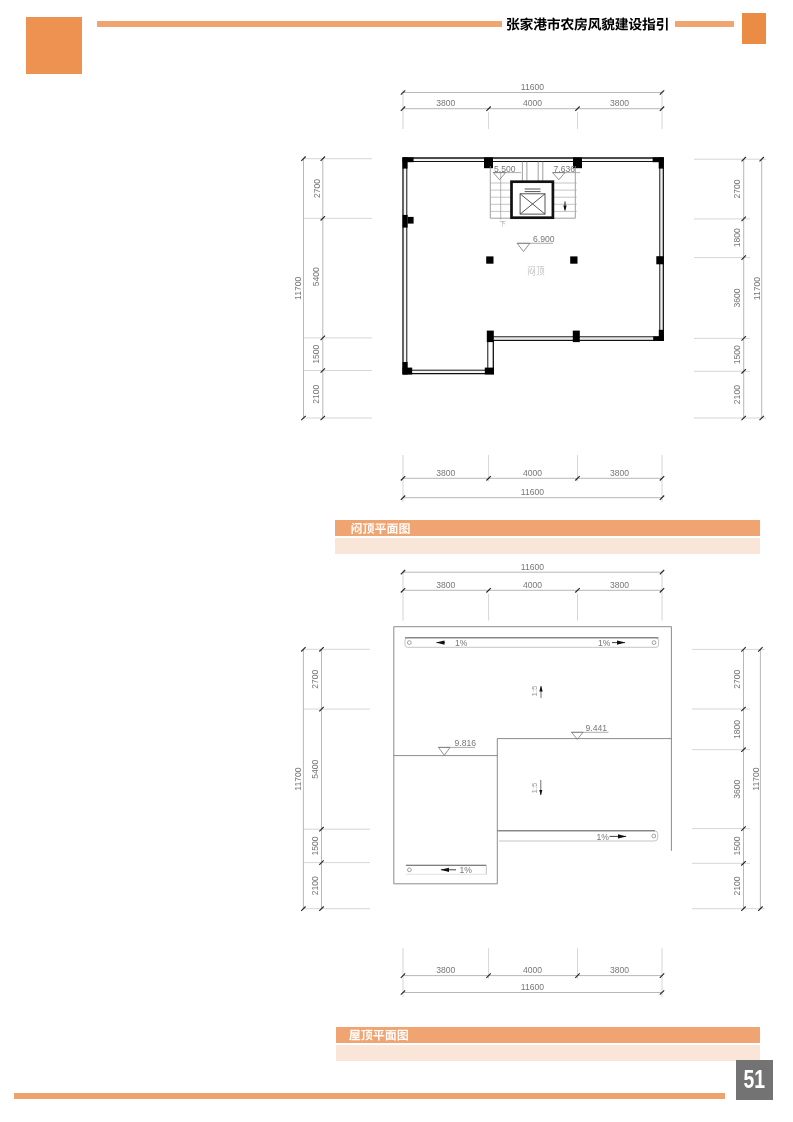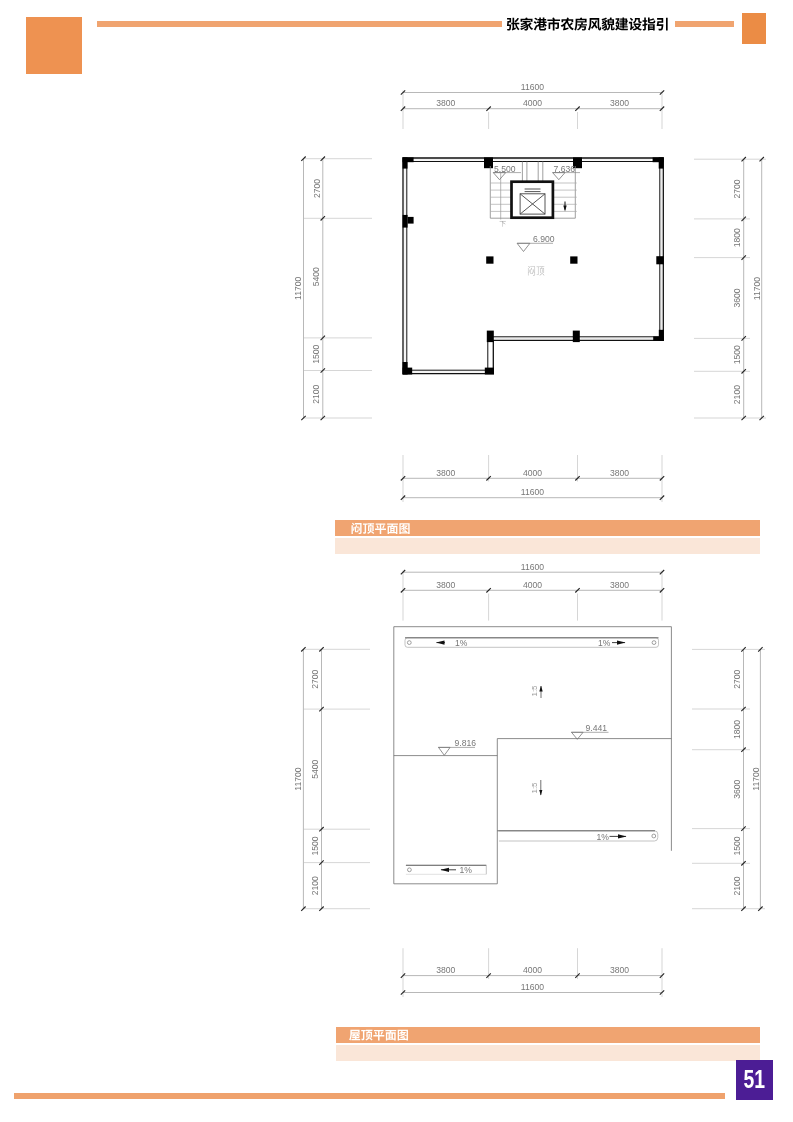--- a/index.html
+++ b/index.html
@@ -479,13 +479,13 @@
       <path transform="translate(372.8 1039.4) scale(0.12000 0.12000)" d="M15.9 -60.4C19.2 -53.7 22.3 -44.9 23.3 -39.5L35.0 -43.2C33.8 -48.8 30.3 -57.2 26.9 -63.7ZM72.9 -64.0C71.0 -57.4 67.4 -48.6 64.2 -42.8L74.7 -39.7C78.1 -44.9 82.2 -53.0 85.8 -60.7ZM4.6 -36.4V-24.3H43.7V8.9H56.2V-24.3H95.7V-36.4H56.2V-66.9H89.9V-78.8H9.9V-66.9H43.7V-36.4Z"></path>
       <path transform="translate(384.8 1039.4) scale(0.12000 0.12000)" d="M41.6 -31.5H57.0V-24.0H41.6ZM41.6 -40.9V-47.9H57.0V-40.9ZM41.6 -14.6H57.0V-7.2H41.6ZM5.0 -79.2V-67.9H41.6C41.2 -64.9 40.6 -61.8 40.1 -58.9H9.1V9.0H20.7V3.9H78.6V9.0H90.8V-58.9H52.6L55.4 -67.9H95.4V-79.2ZM20.7 -7.2V-47.9H30.9V-7.2ZM78.6 -7.2H67.8V-47.9H78.6Z"></path>
       <path transform="translate(396.8 1039.4) scale(0.12000 0.12000)" d="M7.2 -81.1V9.0H18.7V5.4H80.9V9.0H93.0V-81.1ZM26.6 -13.9C40.0 -12.4 56.5 -8.6 66.5 -5.1H18.7V-34.9C20.4 -32.5 22.2 -29.1 23.0 -26.8C28.5 -28.1 34.0 -29.8 39.5 -31.9L35.8 -26.7C44.2 -25.0 54.8 -21.4 60.7 -18.6L65.6 -26.0C59.9 -28.5 50.5 -31.4 42.5 -33.1C45.2 -34.3 48.0 -35.5 50.6 -36.9C58.3 -33.0 66.9 -30.0 75.6 -28.1C76.7 -30.3 78.9 -33.4 80.9 -35.6V-5.1H67.8L72.9 -13.2C62.6 -16.6 45.7 -20.3 32.0 -21.7ZM40.4 -70.4C35.6 -63.1 27.2 -55.9 19.1 -51.4C21.4 -49.7 25.2 -46.2 27.0 -44.2C29.0 -45.5 31.0 -47.0 33.1 -48.7C35.3 -46.7 37.7 -44.8 40.2 -43.0C33.4 -40.3 25.9 -38.1 18.7 -36.7V-70.4ZM41.5 -70.4H80.9V-37.2C74.0 -38.5 67.0 -40.4 60.7 -42.8C67.5 -47.5 73.3 -53.0 77.4 -59.2L70.7 -63.2L69.0 -62.7H47.0C48.2 -64.2 49.4 -65.8 50.4 -67.3ZM50.2 -47.6C46.6 -49.5 43.4 -51.6 40.7 -53.9H60.0C57.2 -51.6 53.8 -49.5 50.2 -47.6Z"></path>
     </g>
   </svg>
 
 <div class="abs" style="left:335.5px;top:1044.8px;width:424px;height:16px;background:#FAE6D8;"></div>
 
 <div class="abs" style="left:14px;top:1093.4px;width:711px;height:5.2px;background:#EFA26D;"></div>
 
-<div class="abs" style="left:735.5px;top:1060.3px;width:37.6px;height:39.5px;background:#4c1d95;color:#fff;font-weight:bold;font-size:25.5px;text-align:center;line-height:39.5px;"><span style="display:inline-block;transform:scaleX(0.76);">51</span></div>
+<div class="abs" style="left:735.5px;top:1060.3px;width:37.6px;height:39.5px;background:#737373;color:#fff;font-weight:bold;font-size:25.5px;text-align:center;line-height:39.5px;"><span style="display:inline-block;transform:scaleX(0.76);">51</span></div>
 
 </body></html>

